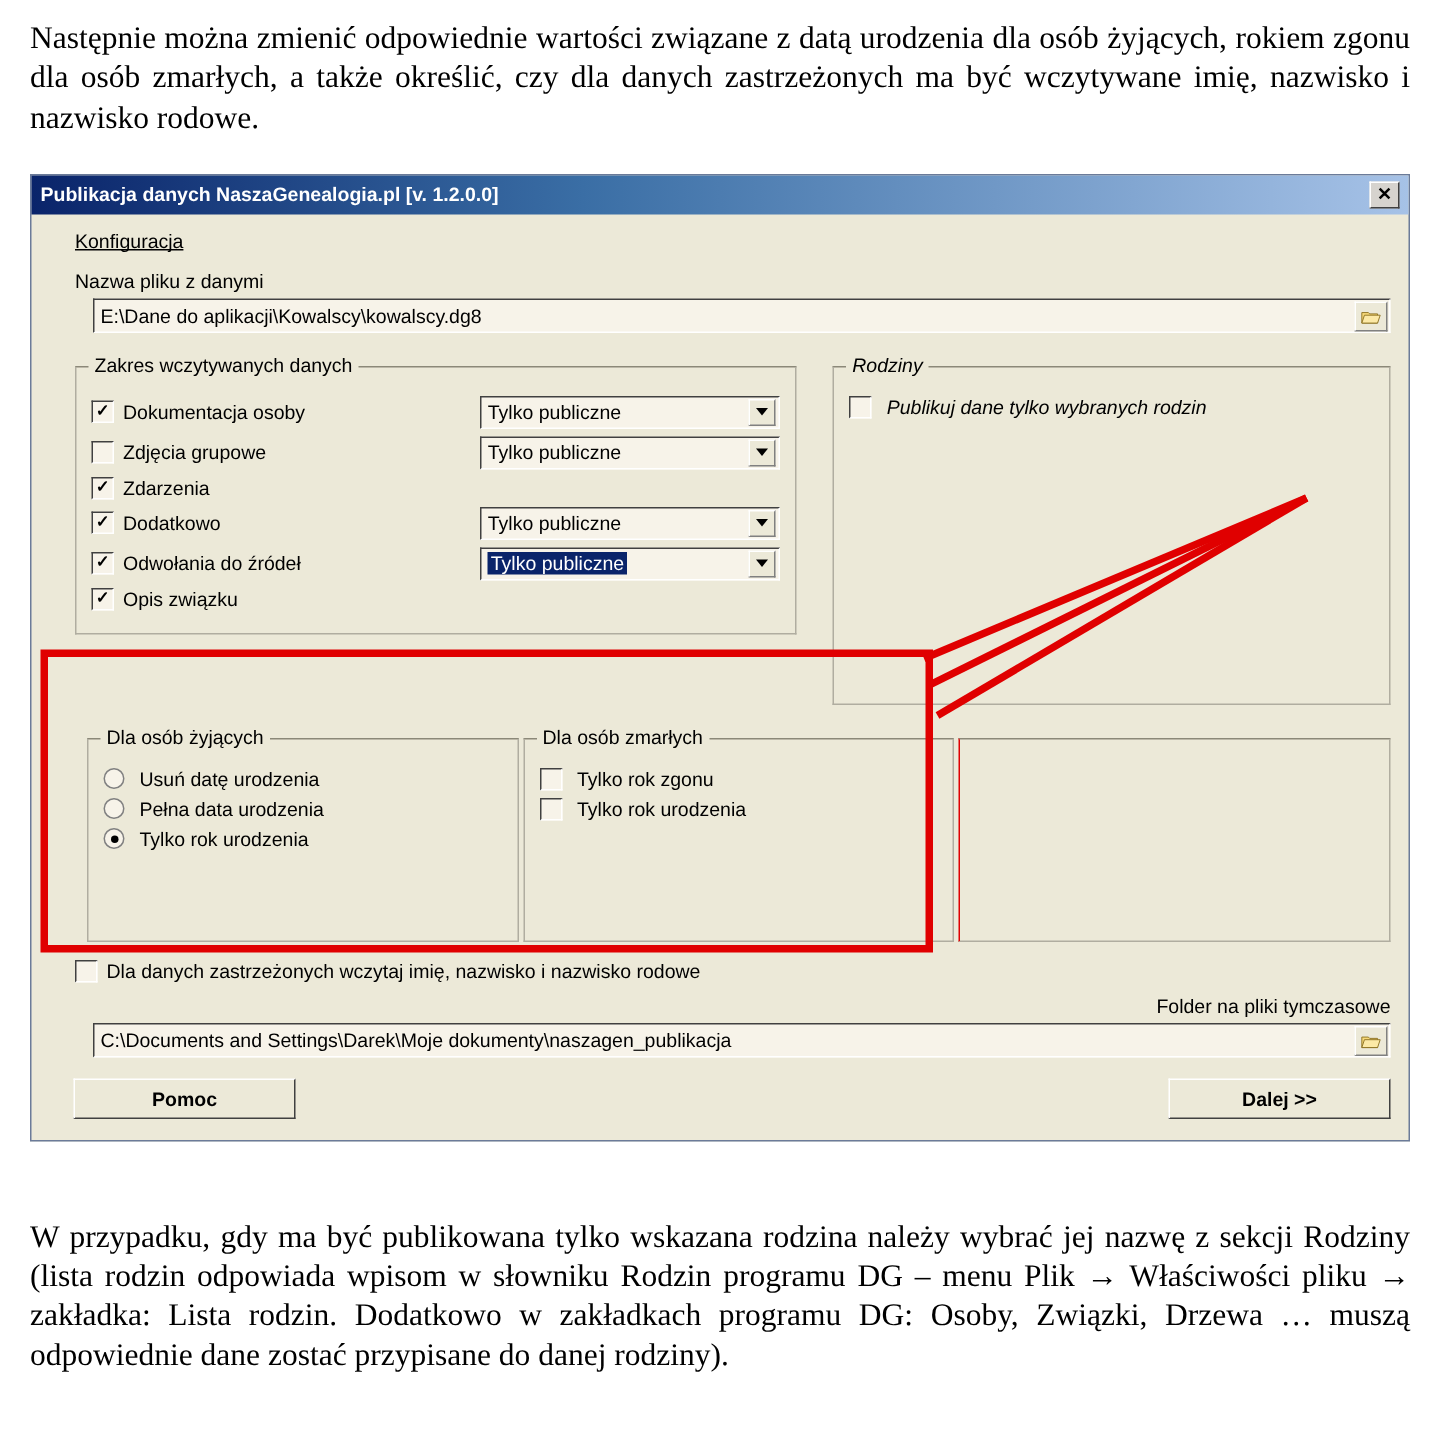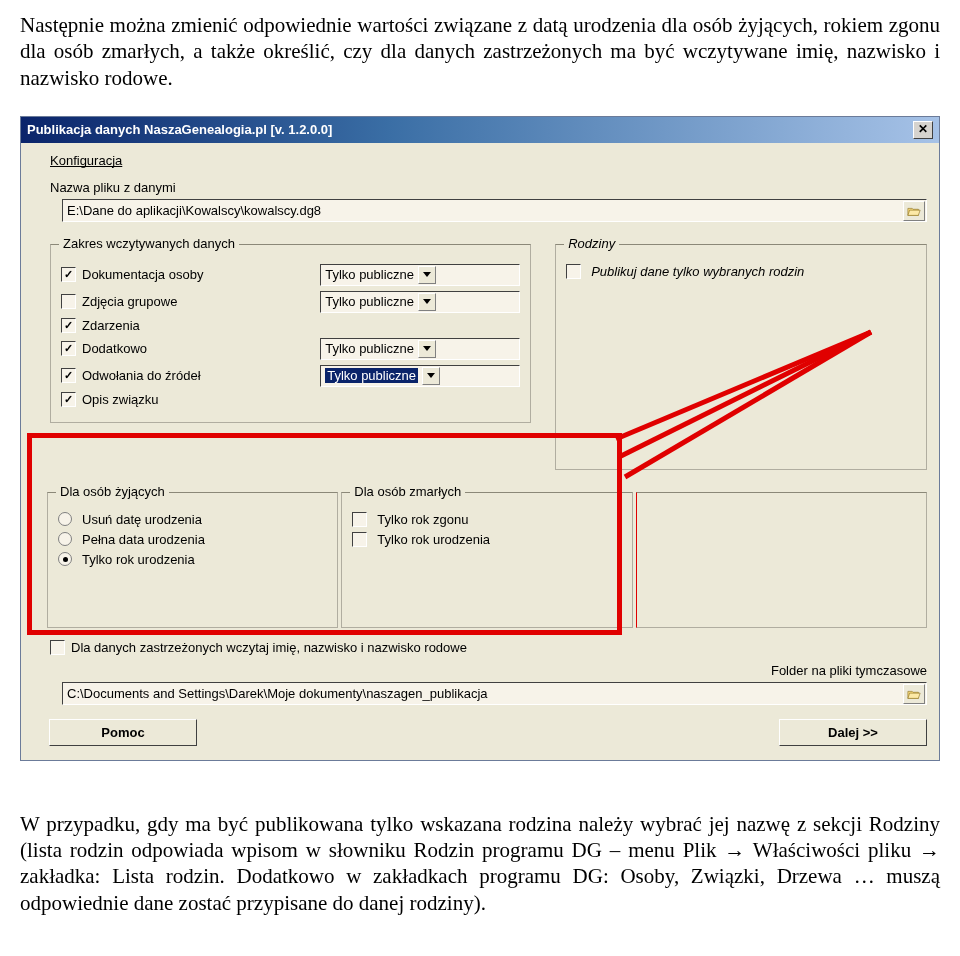--- a/index.html
+++ b/index.html
@@ -169,20 +169,21 @@
     width: 190px;
     background: #f7f3e9;
     border: 1px solid #808080;
     border-top-color: #404040;
     border-left-color: #404040;
     border-right-color: #fff;
     border-bottom-color: #fff;
     padding: 2px 4px;
     font-size: 13px;
     display: flex;
+    justify-content: space-between;
     align-items: center;
     flex-shrink: 0;
   }
   .dropdown.selected .dd-text {
     background: #0a246a;
     color: #fff;
     padding: 0 2px;
   }
   .dd-btn {
     width: 16px;
@@ -198,21 +199,21 @@
   }
   .dd-btn::after {
     content: "";
     border-left: 4px solid transparent;
     border-right: 4px solid transparent;
     border-top: 5px solid #000;
   }
   .lower-groups {
     display: flex;
     gap: 3px;
-    margin: 6px 4px 0 1px;
+    margin: 6px 4px 0 12px;
   }
   .lower-groups .groupbox {
     flex: 1;
     margin: 0;
     min-height: 110px;
   }
   .lower-checkbox {
     margin: 12px 4px 8px 4px;
     display: flex;
     align-items: center;

